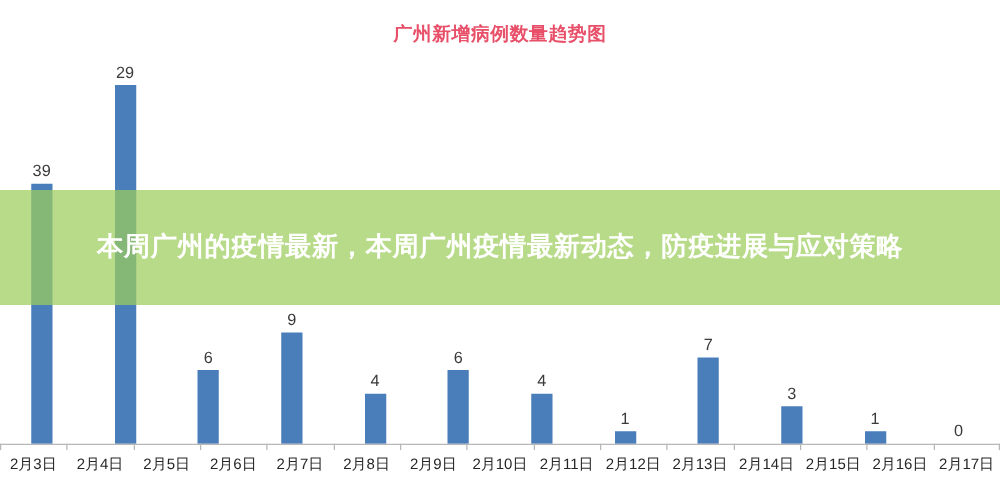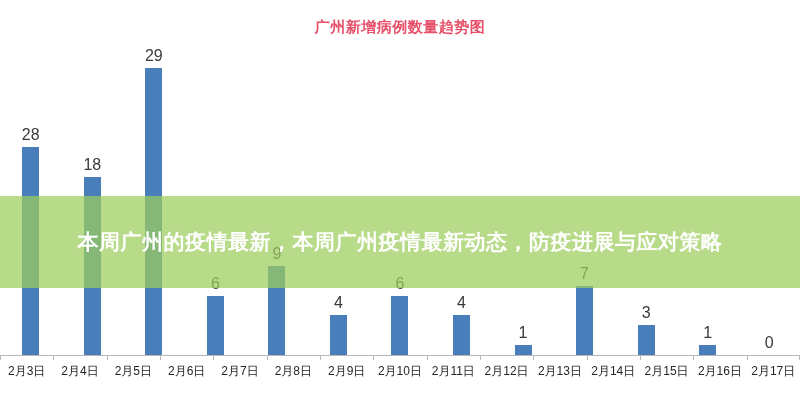--- a/index.html
+++ b/index.html
@@ -42,21 +42,21 @@
     position: relative;
     display: flex;
     flex-direction: column;
     justify-content: flex-end;
     align-items: center;
   }
   .bar-value {
     position: absolute;
     width: 100%;
     text-align: center;
-    font-size: 16px;
+    font-size: 13px;
     color: #3a3a3a;
     line-height: 1;
   }
   .bar-rect {
     width: 17px;
     background: #4a7ebb;
   }
 
   
   .axis-line {
@@ -103,21 +103,20 @@
 
   
   .overlay-band {
     position: absolute;
     left: 0; top: 152px;
     width: 800px; height: 92px;
     background: rgba(156, 205, 92, 0.72);
     display: flex;
     align-items: center;
     justify-content: center;
-    margin-top: 44px;
   }
   .overlay-text {
     width: 700px;
     text-align: center;
     font-size: 21px;
     font-weight: 700;
     line-height: 1.45;
     color: #ffffff;
     letter-spacing: 0.5px;
   }
@@ -125,26 +124,22 @@
 </head>
 <body>
 
 <div id="root">
 
   <div class="chart-title" style="color: rgb(232, 80, 106);">广州新增病例数量趋势图</div>
 
   <div class="plot">
     <div class="bars" id="bars">
         <div class="bar-slot">
-          <div class="bar-value" style="bottom: 212px;">28</div>
+          <div class="bar-value" style="bottom: 212px;">39</div>
           <div class="bar-rect" style="height: 208px; background: rgb(74, 126, 187);"></div>
-        </div>
-        <div class="bar-slot">
-          <div class="bar-value" style="bottom: 182px;">18</div>
-          <div class="bar-rect" style="height: 178px; background: rgb(74, 126, 187);"></div>
         </div>
         <div class="bar-slot">
           <div class="bar-value" style="bottom: 291px;">29</div>
           <div class="bar-rect" style="height: 287px; background: rgb(74, 126, 187);"></div>
         </div>
         <div class="bar-slot">
           <div class="bar-value" style="bottom: 63px;">6</div>
           <div class="bar-rect" style="height: 59px; background: rgb(74, 126, 187);"></div>
         </div>
         <div class="bar-slot">

